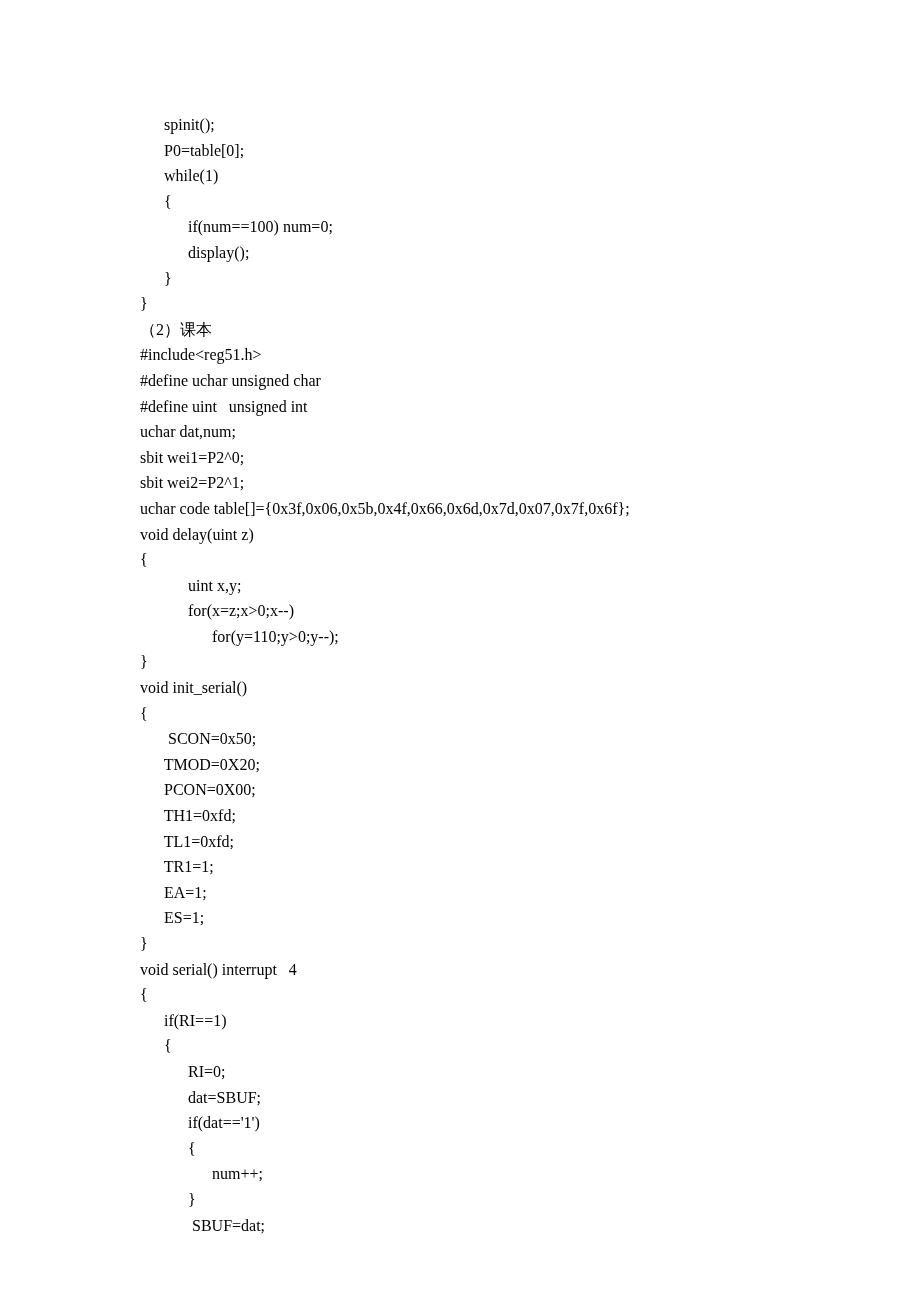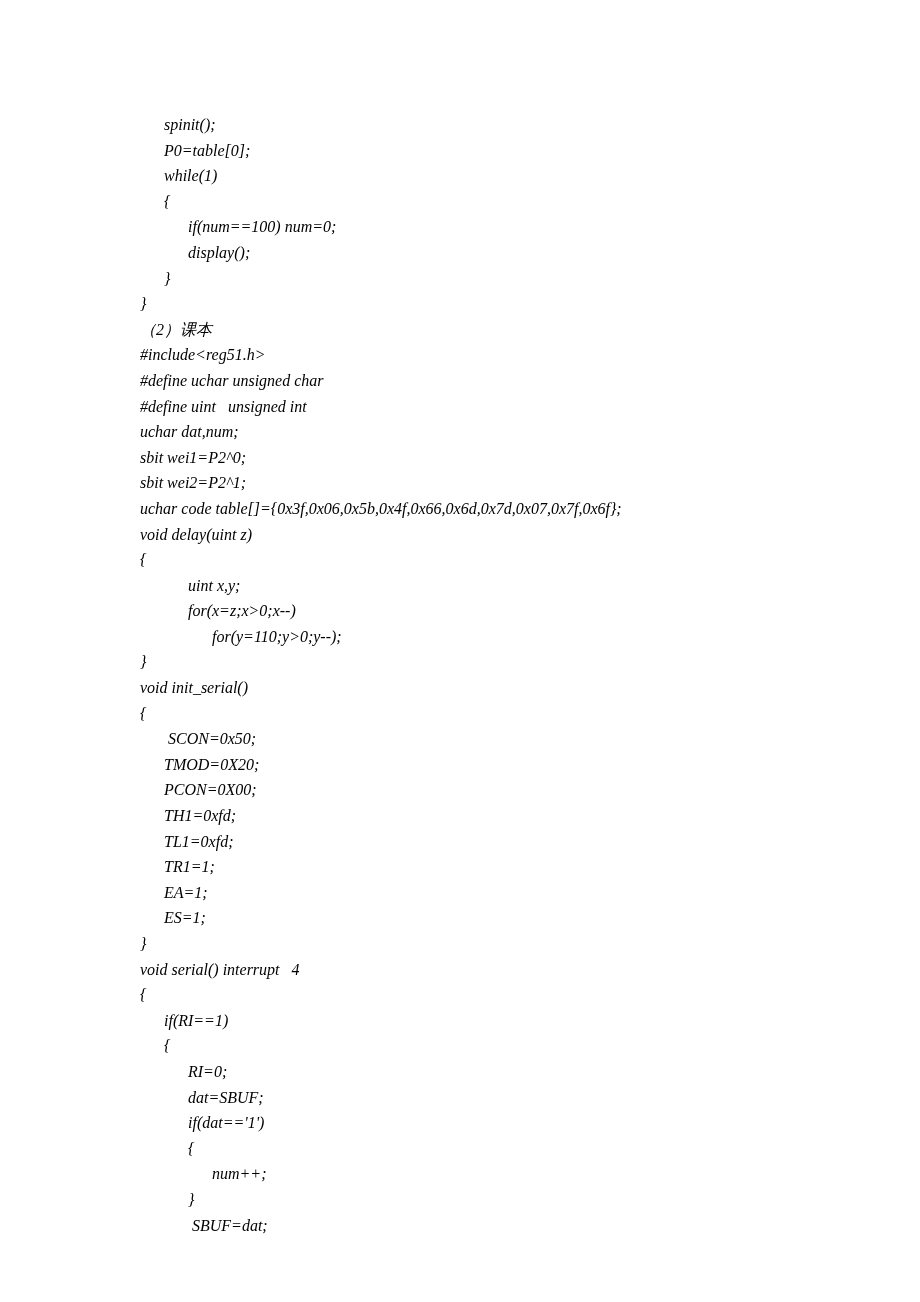--- a/index.html
+++ b/index.html
@@ -13,19 +13,18 @@
   }
   .page {
     width: 920px;
     min-height: 1302px;
     box-sizing: border-box;
     padding: 112px 140px 140px 140px;
     white-space: pre;
   }
   .code-line {
     display: block;
-    font-style: italic;
   }
 </style>
 </head>
 <body>
 
 <div class="page" id="code-container"><span class="code-line">      spinit();</span><span class="code-line">      P0=table[0];</span><span class="code-line">      while(1)</span><span class="code-line">      {</span><span class="code-line">            if(num==100) num=0;</span><span class="code-line">            display();</span><span class="code-line">      }</span><span class="code-line">}</span><span class="code-line">（2）课本</span><span class="code-line">#include&lt;reg51.h&gt;</span><span class="code-line">#define uchar unsigned char</span><span class="code-line">#define uint   unsigned int</span><span class="code-line">uchar dat,num;</span><span class="code-line">sbit wei1=P2^0;</span><span class="code-line">sbit wei2=P2^1;</span><span class="code-line">uchar code table[]={0x3f,0x06,0x5b,0x4f,0x66,0x6d,0x7d,0x07,0x7f,0x6f};</span><span class="code-line">void delay(uint z)</span><span class="code-line">{</span><span class="code-line">            uint x,y;</span><span class="code-line">            for(x=z;x&gt;0;x--)</span><span class="code-line">                  for(y=110;y&gt;0;y--);</span><span class="code-line">}</span><span class="code-line">void init_serial()</span><span class="code-line">{</span><span class="code-line">       SCON=0x50;</span><span class="code-line">      TMOD=0X20;</span><span class="code-line">      PCON=0X00;</span><span class="code-line">      TH1=0xfd;</span><span class="code-line">      TL1=0xfd;</span><span class="code-line">      TR1=1;</span><span class="code-line">      EA=1;</span><span class="code-line">      ES=1;</span><span class="code-line">}</span><span class="code-line">void serial() interrupt   4</span><span class="code-line">{</span><span class="code-line">      if(RI==1)</span><span class="code-line">      {</span><span class="code-line">            RI=0;</span><span class="code-line">            dat=SBUF;</span><span class="code-line">            if(dat=='1')</span><span class="code-line">            {</span><span class="code-line">                  num++;</span><span class="code-line">            }</span><span class="code-line">             SBUF=dat;</span></div>
 
 </body></html>

